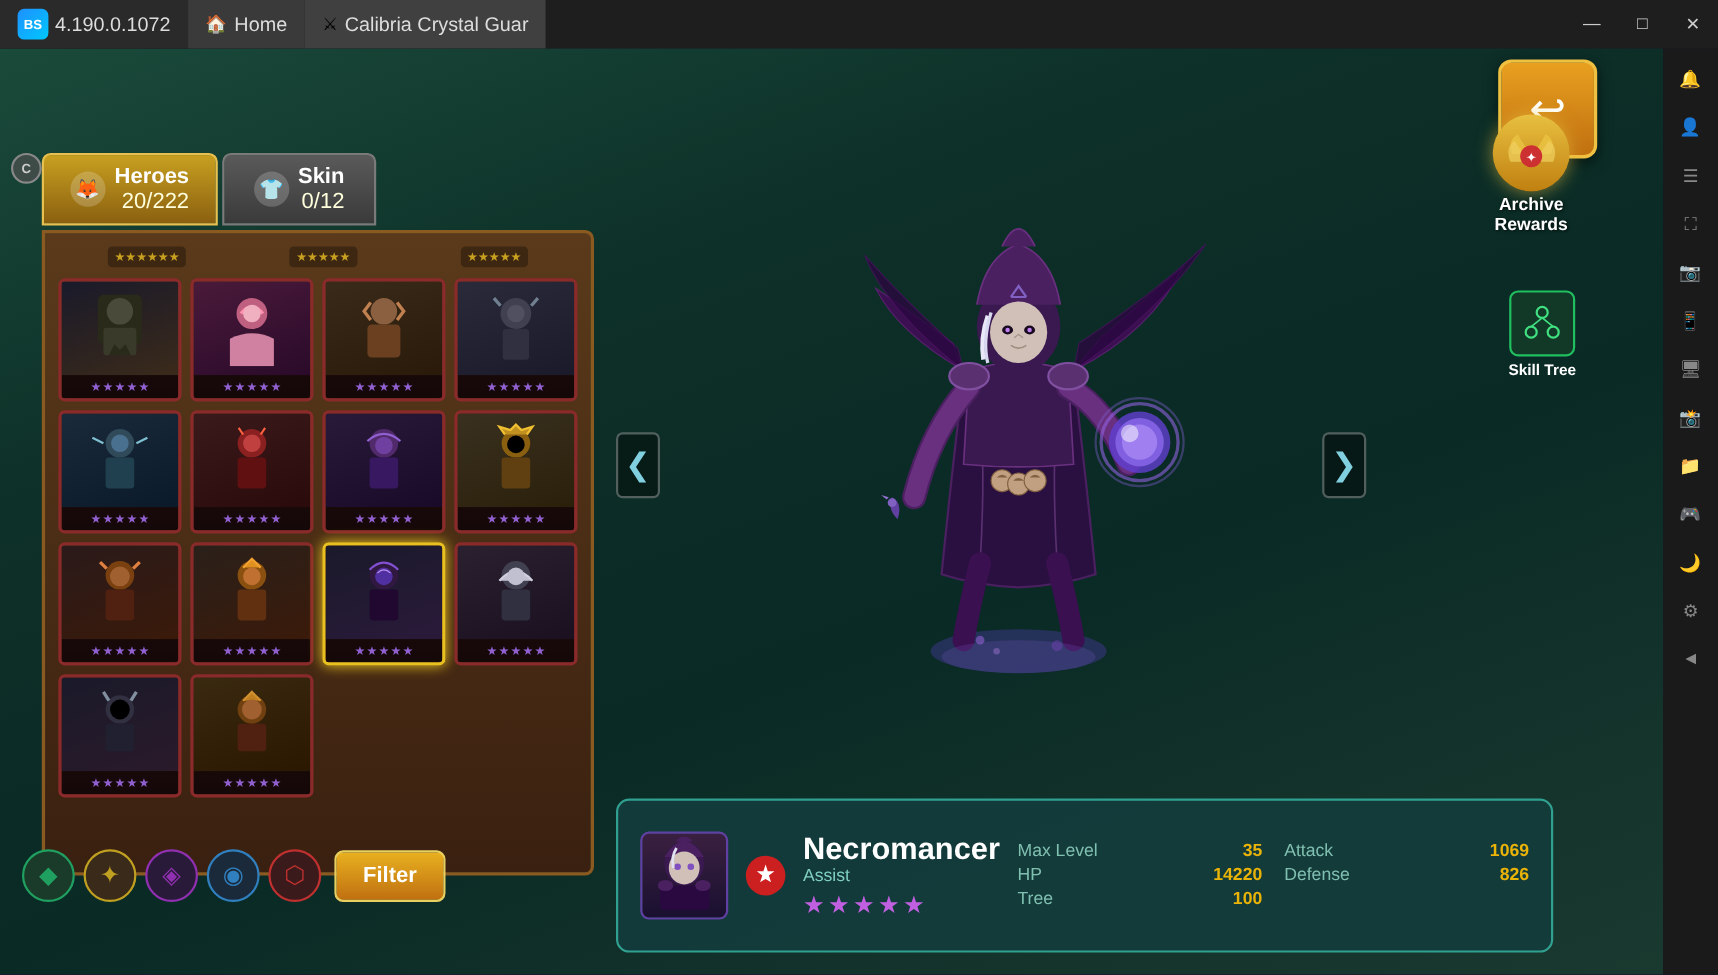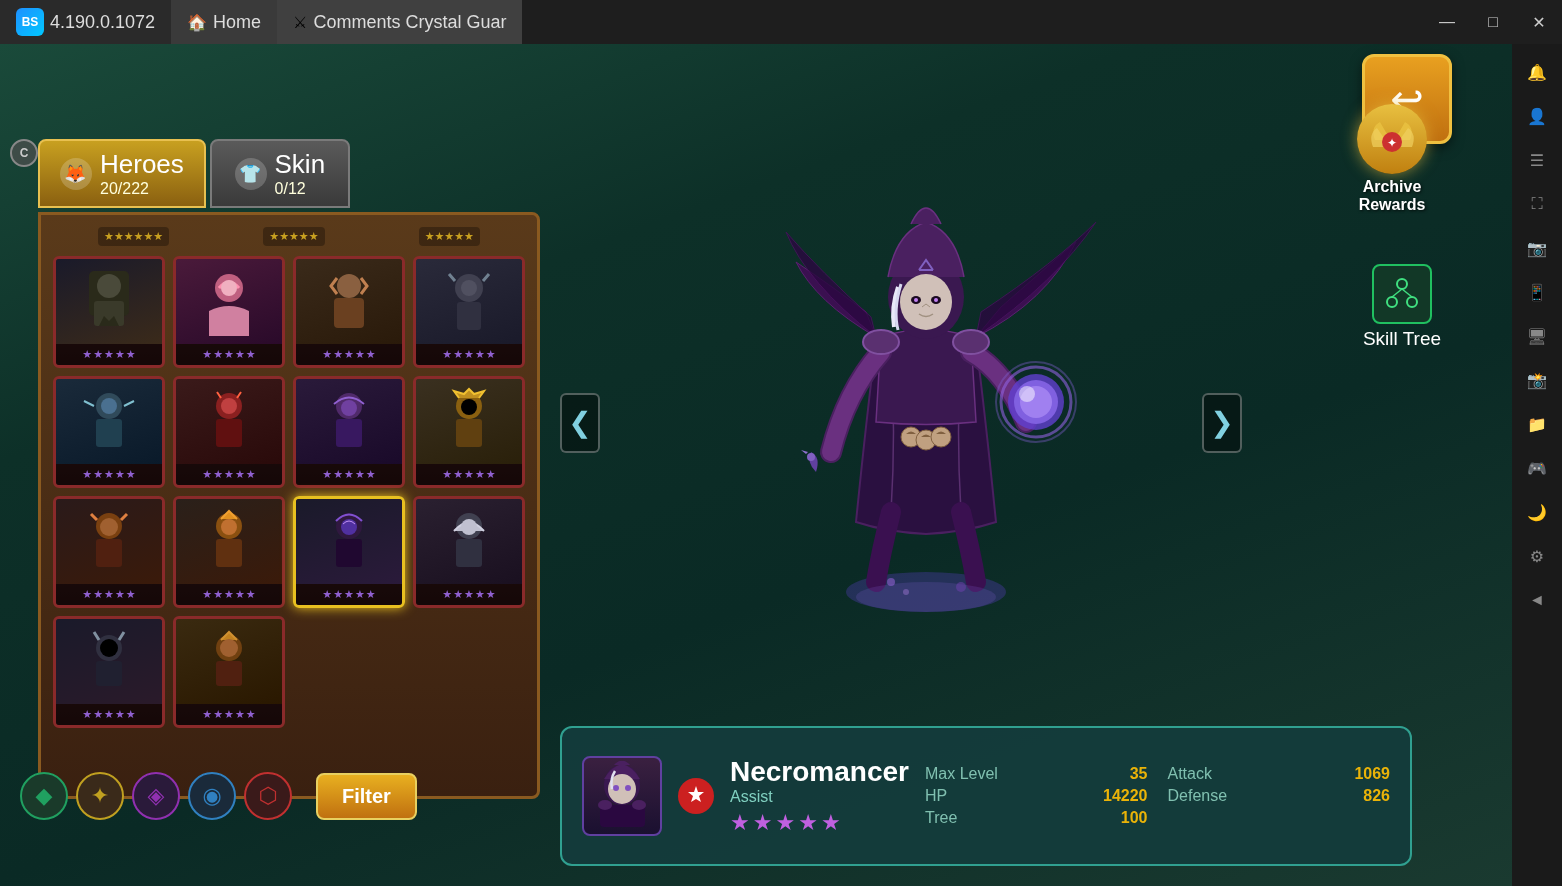--- a/index.html
+++ b/index.html
@@ -163,22 +163,22 @@
     .tab-icon-hero {
       width: 32px;
       height: 32px;
       background: #fff3;
       border-radius: 50%;
       display: flex;
       align-items: center;
       justify-content: center;
       font-size: 18px;
     }
-    .tab-title { font-size: 26px; font-weight: normal; color: #fff; }
-    .tab-count { font-size: 16px; color: #ffd; }
+    .tab-title { font-size: 20px; font-weight: bold; color: #fff; }
+    .tab-count { font-size: 20px; color: #ffd; text-align: right; }
 
     
     .grid-container {
       background: linear-gradient(180deg, #5a3a1a 0%, #3a2010 100%);
       border: 3px solid #8a5a20;
       border-radius: 0 8px 8px 8px;
       padding: 12px;
       height: calc(100% - 100px);
       overflow: hidden;
     }
@@ -282,21 +282,21 @@
     .fi-red { background: #3a1a1a; border-color: #c03030; color: #c03030; }
     .filter-btn {
       background: linear-gradient(180deg, #e8b020 0%, #c07010 100%);
       border: 2px solid #e8d060;
       border-radius: 8px;
       padding: 10px 24px;
       font-size: 20px;
       font-weight: bold;
       color: #fff;
       cursor: pointer;
-      margin-left: 16px;
+      margin-left: 4px;
     }
 
     
     .nav-arrow {
       position: absolute;
       top: 50%;
       transform: translateY(-50%);
       width: 40px;
       height: 60px;
       background: rgba(0,0,0,0.4);
@@ -358,22 +358,22 @@
       border: 2px solid #20c060;
       border-radius: 8px;
       display: flex;
       align-items: center;
       justify-content: center;
       font-size: 28px;
       color: #40e080;
     }
     .skill-tree-label {
       color: #fff;
-      font-size: 19px;
-      font-weight: normal;
+      font-size: 14px;
+      font-weight: bold;
     }
 
     
     .comments-btn {
       position: absolute;
       top: 320px;
       right: 60px;
       width: 100px;
       text-align: center;
       cursor: pointer;
@@ -524,21 +524,21 @@
     <div class="bluestacks-tab">
       <div class="bs-icon">BS</div>
       <span class="tab-label">4.190.0.1072</span>
     </div>
     <div class="game-tab">
       <span style="font-size:16px">🏠</span>
       <span class="tab-label">Home</span>
     </div>
     <div class="game-tab" style="background:#404040;">
       <span style="font-size:16px">⚔</span>
-      <span class="tab-label">Comments  Crystal Guar</span>
+      <span class="tab-label">Calibria  Crystal Guar</span>
     </div>
   </div>
   <div class="title-bar-controls">
     <div class="title-ctrl-btn">—</div>
     <div class="title-ctrl-btn">□</div>
     <div class="title-ctrl-btn title-ctrl-close">✕</div>
   </div>
 </div>
 
 <div class="game-area">

